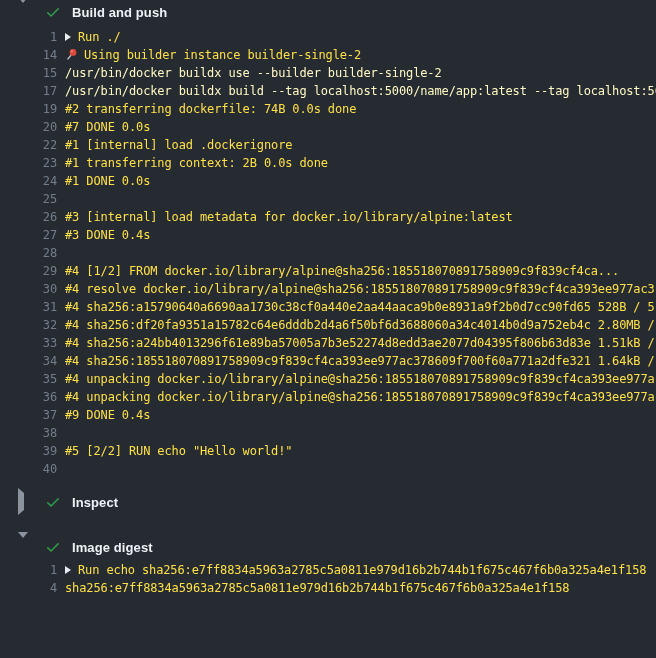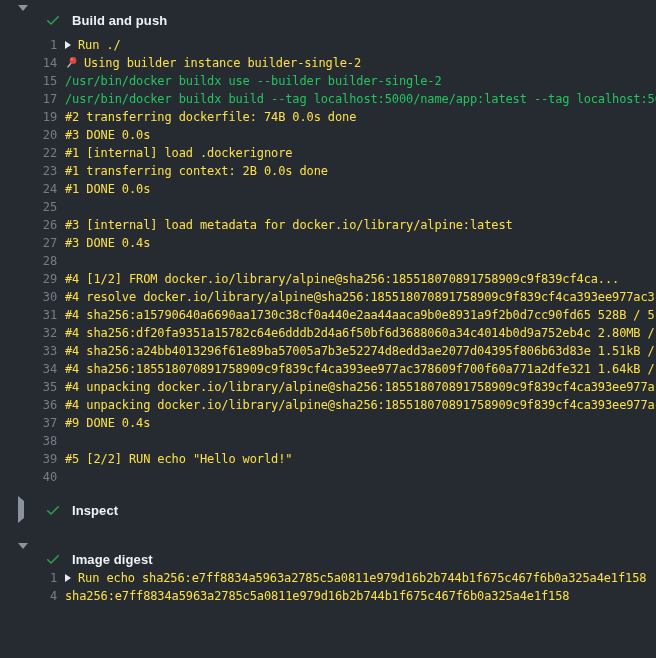--- a/index.html
+++ b/index.html
@@ -4,21 +4,21 @@
 <style>
   html, body {
     margin: 0; padding: 0;
     background: #262b32;
     width: 656px; height: 658px;
     overflow: hidden;
     font-family: "Liberation Sans", sans-serif;
   }
   .log-view {
     width: 656px; height: 606px;
-    padding-top: 8px;
+    padding-top: 0;
     box-sizing: border-box;
     overflow: hidden;
   }
   
   .step-header {
     display: flex;
     align-items: center;
     height: 24px;
     padding-left: 18px;
     cursor: pointer;
@@ -71,38 +71,38 @@
     flex: none;
     text-align: right;
     color: #747e8a;
     cursor: pointer;
   }
   .txt {
     margin-left: 8px;
     color: #fde047;
     flex: none;
   }
-  .txt.cmd { color: #22c55e; }
+  .txt.cmd { color: #fef9c3; }
   .expander {
     display: inline-block;
     width: 0; height: 0;
     border-top: 4px solid transparent;
     border-bottom: 4px solid transparent;
     border-left: 6px solid #e8edf2;
     margin-right: 7px;
     cursor: pointer;
   }
   .inline-ic {
     display: inline-block;
     width: 13px; height: 13px;
     margin-right: 6px;
     vertical-align: -2px;
   }
   .gap-inspect { margin-top: 12px; }
-  .gap-digest  { margin-top: 21px; align-items: flex-end; }
+  .gap-digest  { margin-top: 21px; }
   .digest-lines { margin-top: 2px; }
 </style>
 </head>
 <body>
 
 <div class="log-view">
 
   <div class="step-header">
     <span class="chev"><span class="chev-down"></span></span>
     <svg class="check" viewBox="0 0 16 16">
@@ -113,21 +113,21 @@
   <div class="log-lines">
       <div class="row"><span class="num">1</span><span class="txt"><span class="expander"></span>Run ./</span></div>
       <div class="row"><span class="num">14</span><span class="txt"><svg class="inline-ic" viewBox="0 0 13 13">
             <line x1="6.2" y1="6.8" x2="2.6" y2="11.4" stroke="#c4cad1" stroke-width="1.3"></line>
             <circle cx="8" cy="4.4" r="3.4" fill="#df473d"></circle>
             <circle cx="6.9" cy="3.3" r="1" fill="#f08a82"></circle>
           </svg>Using builder instance builder-single-2</span></div>
       <div class="row"><span class="num">15</span><span class="txt cmd">/usr/bin/docker buildx use --builder builder-single-2</span></div>
       <div class="row"><span class="num">17</span><span class="txt cmd">/usr/bin/docker buildx build --tag localhost:5000/name/app:latest --tag localhost:50</span></div>
       <div class="row"><span class="num">19</span><span class="txt">#2 transferring dockerfile: 74B 0.0s done</span></div>
-      <div class="row"><span class="num">20</span><span class="txt">#3 DONE 0.0s</span></div>
+      <div class="row"><span class="num">20</span><span class="txt">#7 DONE 0.0s</span></div>
       <div class="row"><span class="num">22</span><span class="txt">#1 [internal] load .dockerignore</span></div>
       <div class="row"><span class="num">23</span><span class="txt">#1 transferring context: 2B 0.0s done</span></div>
       <div class="row"><span class="num">24</span><span class="txt">#1 DONE 0.0s</span></div>
       <div class="row"><span class="num">25</span><span class="txt"></span></div>
       <div class="row"><span class="num">26</span><span class="txt">#3 [internal] load metadata for docker.io/library/alpine:latest</span></div>
       <div class="row"><span class="num">27</span><span class="txt">#3 DONE 0.4s</span></div>
       <div class="row"><span class="num">28</span><span class="txt"></span></div>
       <div class="row"><span class="num">29</span><span class="txt">#4 [1/2] FROM docker.io/library/alpine@sha256:185518070891758909c9f839cf4ca...</span></div>
       <div class="row"><span class="num">30</span><span class="txt">#4 resolve docker.io/library/alpine@sha256:185518070891758909c9f839cf4ca393ee977ac3</span></div>
       <div class="row"><span class="num">31</span><span class="txt">#4 sha256:a15790640a6690aa1730c38cf0a440e2aa44aaca9b0e8931a9f2b0d7cc90fd65 528B / 5</span></div>

